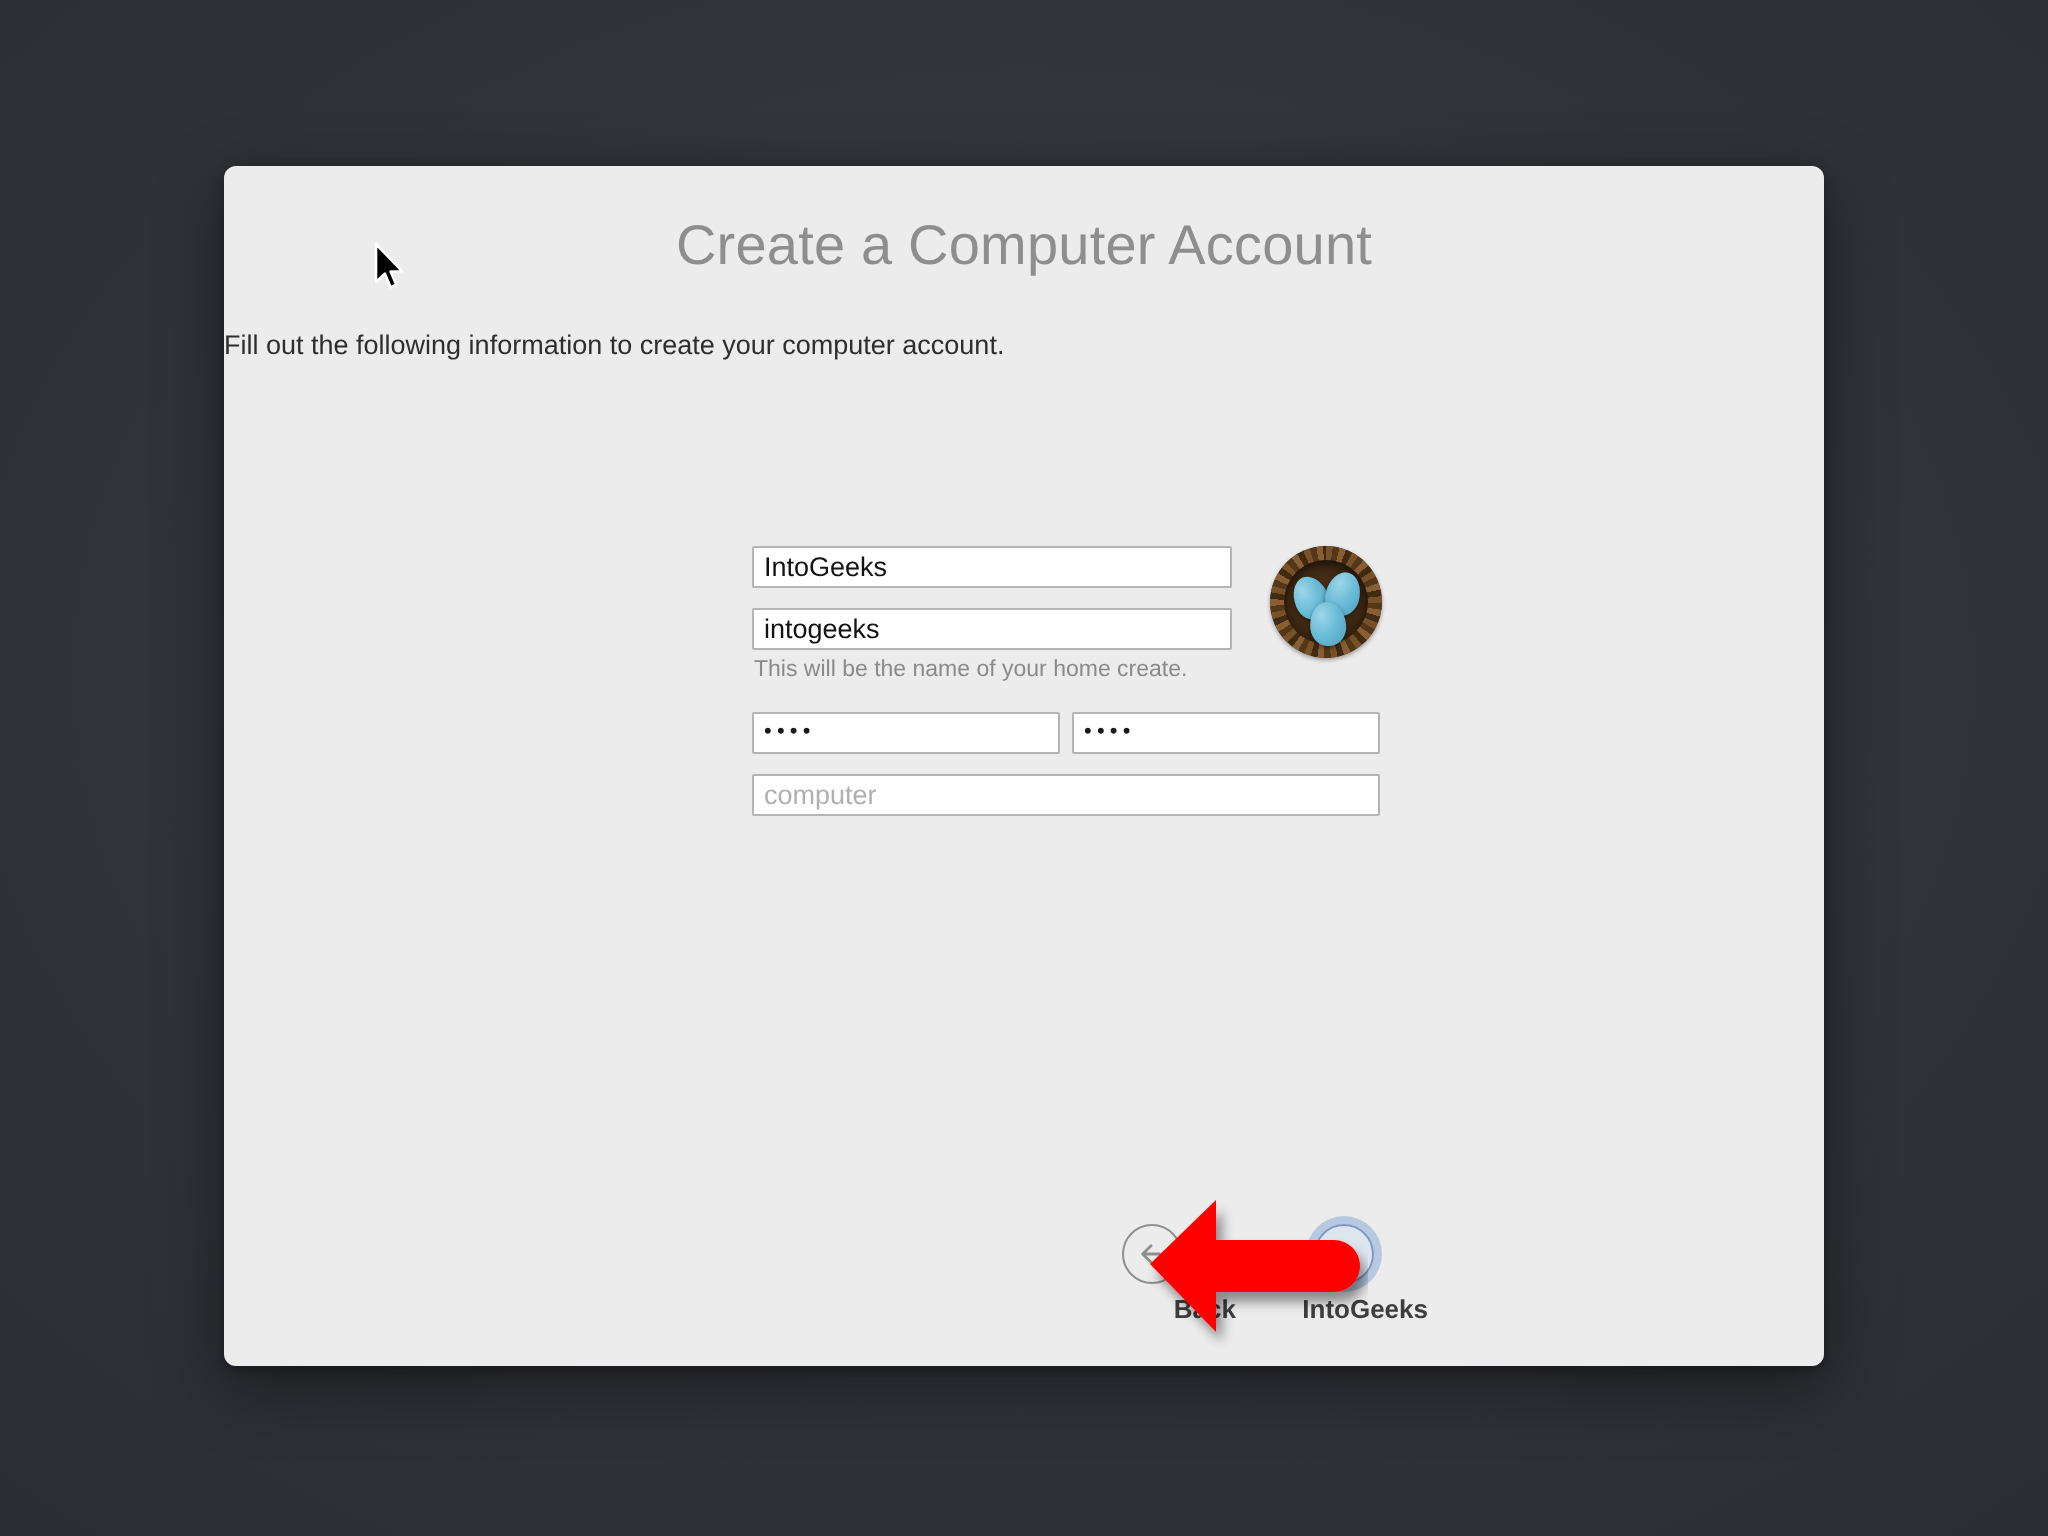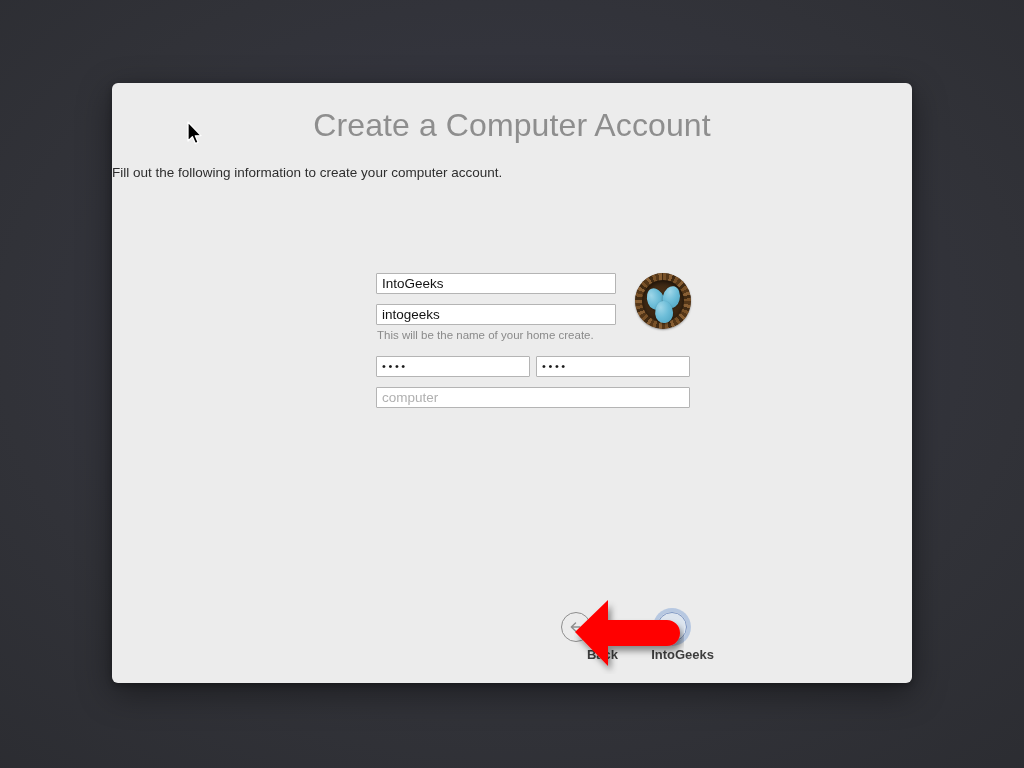--- a/index.html
+++ b/index.html
@@ -43,21 +43,21 @@
     overflow: hidden;
   }
 
   
   .title {
     position: absolute;
     left: 0;
     top: 24px;
     width: 800px;
     text-align: center;
-    font-size: 32px;
+    font-size: 28px;
     font-weight: 300;
     letter-spacing: 0.1px;
     color: #8e8e8e;
     white-space: nowrap;
   }
   .subtitle {
     position: absolute;
     left: 0;
     top: 82px;
     width: 800px;

